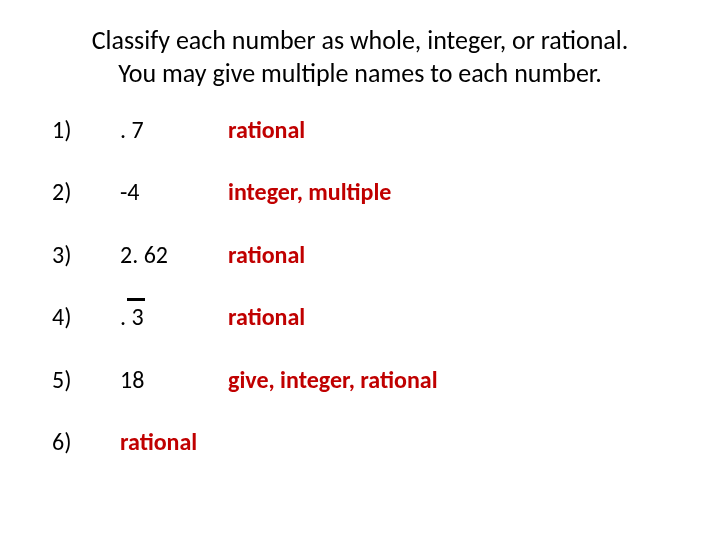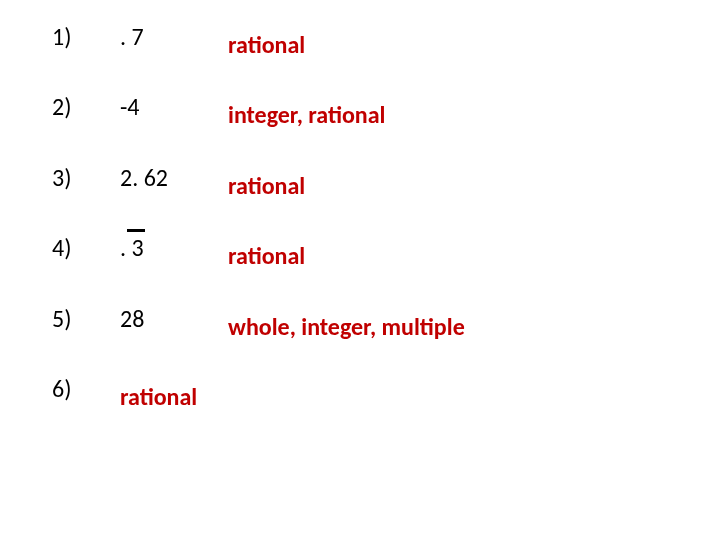--- a/index.html
+++ b/index.html
@@ -39,66 +39,69 @@
       color: #000;
     }
     .num {
       color: #000;
       position: relative;
       display: inline-block;
     }
     .answer {
       font-weight: 700;
       color: #c00000;
-      margin-top: 8px;
     }
     .overline {
       position: absolute;
       top: -6px;
       left: 7px;
       width: 18px;
       height: 3px;
       background: #000;
     }
   </style>
 </head>
 <body>
 
 <div class="slide">
+  <div class="title-block">
+    <div class="title-line">Classify each number as whole, integer, or rational.</div>
+    <div class="title-line">You may give multiple names to each number.</div>
+  </div>
 
   <div class="rows">
 
     <div class="label">1)</div>
     <div class="num">
       <span>. 7</span>
     </div>
     <div class="answer">rational</div>
 
     <div class="label">2)</div>
     <div class="num">
       <span>-4</span>
     </div>
-    <div class="answer">integer, rational</div>
+    <div class="answer">integer, multiple</div>
 
     <div class="label">3)</div>
     <div class="num">
       <span>2. 62</span>
     </div>
     <div class="answer">rational</div>
 
     <div class="label">4)</div>
     <div class="num">
       <span class="overline"></span>
       <span>. 3</span>
     </div>
     <div class="answer">rational</div>
 
     <div class="label">5)</div>
     <div class="num">
-      <span>28</span>
+      <span>18</span>
     </div>
-    <div class="answer">whole, integer, multiple</div>
+    <div class="answer">give, integer, rational</div>
 
     <div class="label">6)</div>
     <div class="answer">rational</div>
 
   </div>
 </div>
 
 </body></html>

